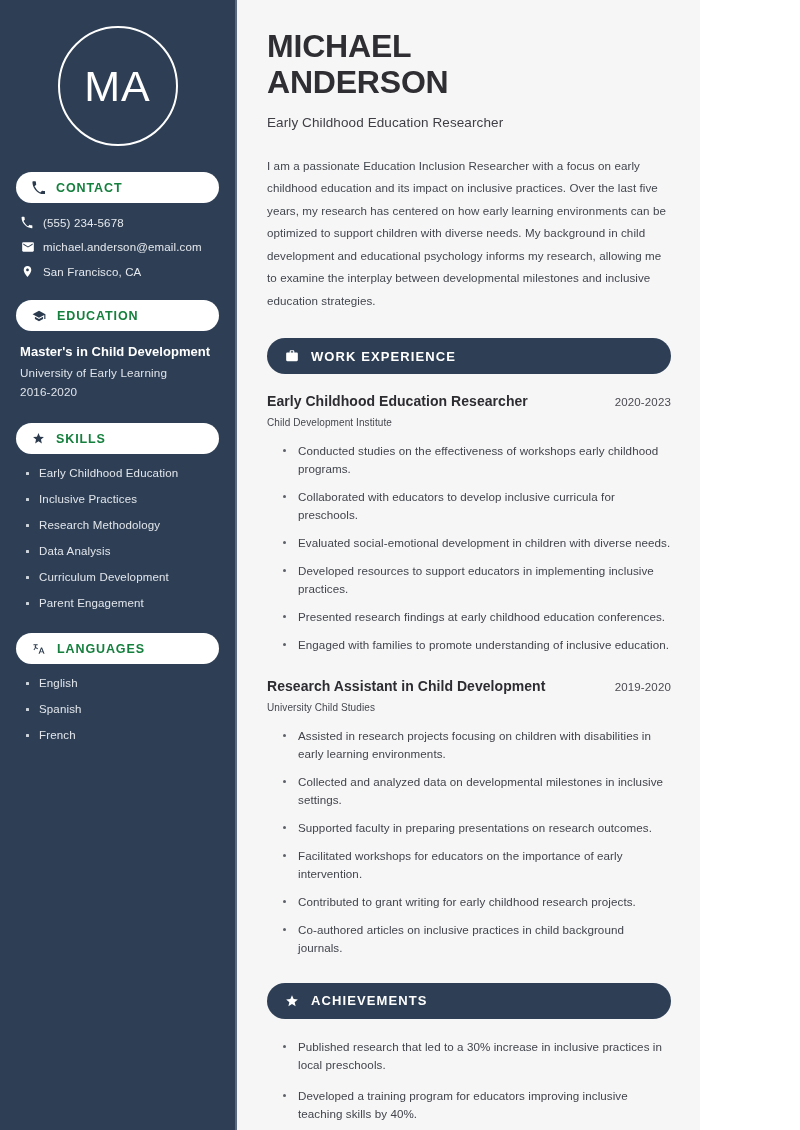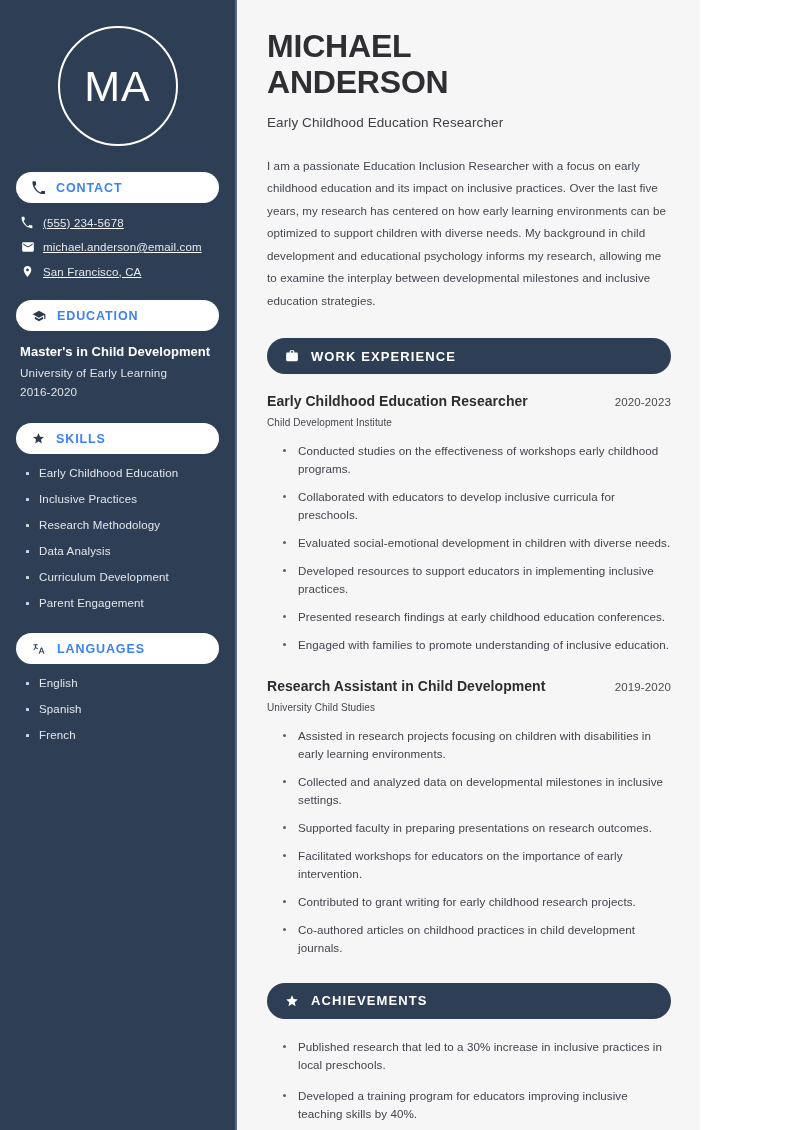--- a/index.html
+++ b/index.html
@@ -50,21 +50,21 @@
   .avatar-initials {
     font-size: 43px;
     font-weight: 400;
     letter-spacing: 1px;
     color: #ffffff;
     line-height: 1;
   }
 
   .pill {
     background: #ffffff;
-    color: #3b82f6;
+    color: #15803d;
     border-radius: 999px;
     height: 31px;
     display: flex;
     align-items: center;
     padding: 0 16px;
     margin-bottom: 13px;
   }
   .pill .pill-icon {
     display: flex;
     align-items: center;
@@ -77,21 +77,20 @@
     letter-spacing: 0.9px;
     white-space: nowrap;
   }
 
   .contact-list { margin-bottom: 22px; }
   .contact-row {
     display: flex;
     align-items: center;
     margin-bottom: 11px;
     padding-left: 5px;
-    text-decoration: underline;
   }
   .contact-icon {
     width: 22px;
     min-width: 22px;
     display: flex;
     align-items: center;
   }
   .contact-icon svg { display: block; }
   .contact-text {
     font-size: 11.5px;
@@ -387,21 +386,21 @@
         <span class="job-role">Research Assistant in Child Development</span>
         <span class="job-dates">2019-2020</span>
       </div>
       <div class="job-org">University Child Studies</div>
       <ul class="bullets">
         <li>Assisted in research projects focusing on children with disabilities in early learning environments.</li>
         <li>Collected and analyzed data on developmental milestones in inclusive settings.</li>
         <li>Supported faculty in preparing presentations on research outcomes.</li>
         <li>Facilitated workshops for educators on the importance of early intervention.</li>
         <li>Contributed to grant writing for early childhood research projects.</li>
-        <li>Co-authored articles on childhood practices in child development journals.</li>
+        <li>Co-authored articles on inclusive practices in child background journals.</li>
       </ul>
     </div>
 
     <div class="section-bar">
       <span class="bar-icon">
         <svg width="14" height="14" viewBox="0 0 24 24" fill="#ffffff">
           <path d="M12 17.27L18.18 21l-1.64-7.03L22 9.24l-7.19-.61L12 2 9.19 8.63 2 9.24l5.46 4.73L5.82 21z"></path>
         </svg>
       </span>
       <span class="section-bar-label">ACHIEVEMENTS</span>

